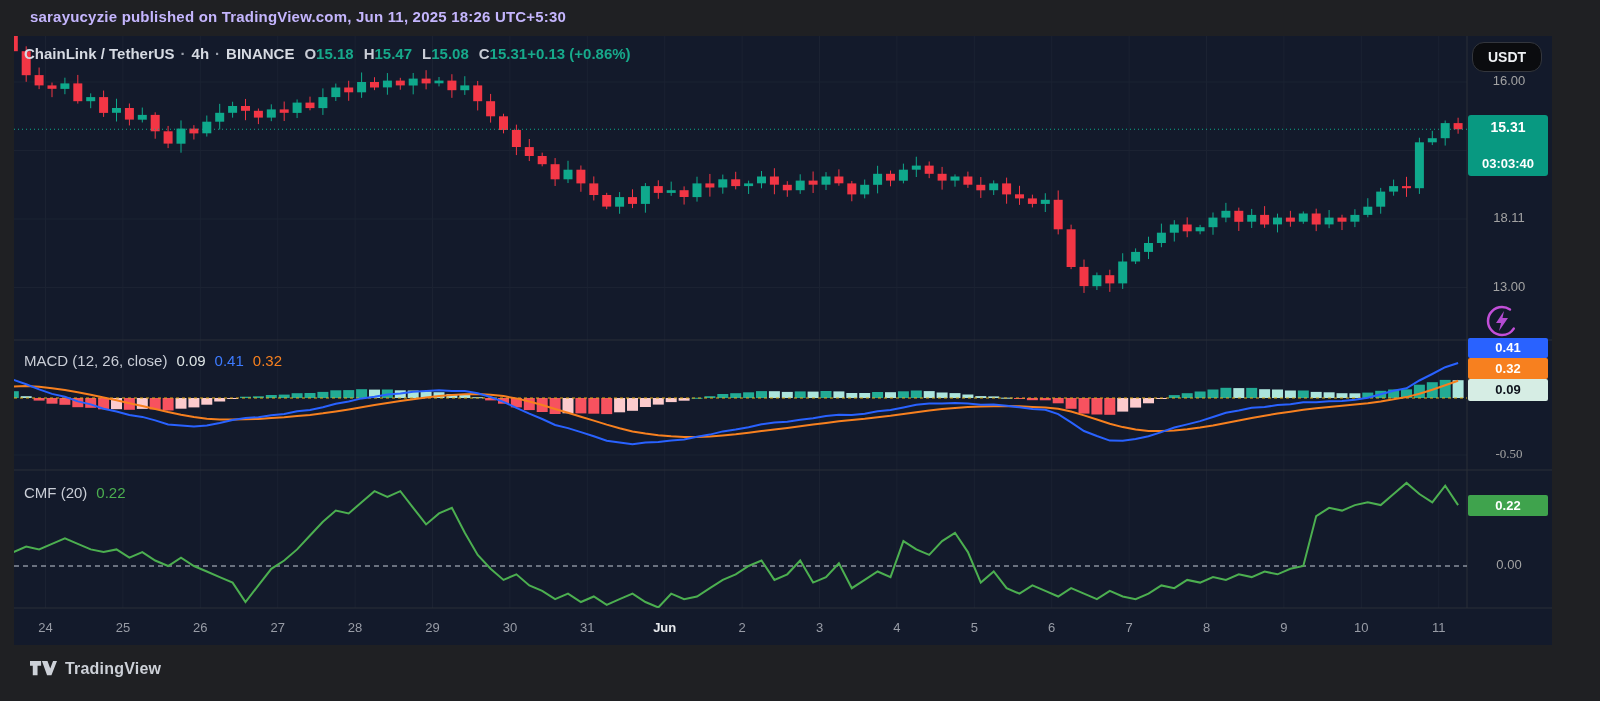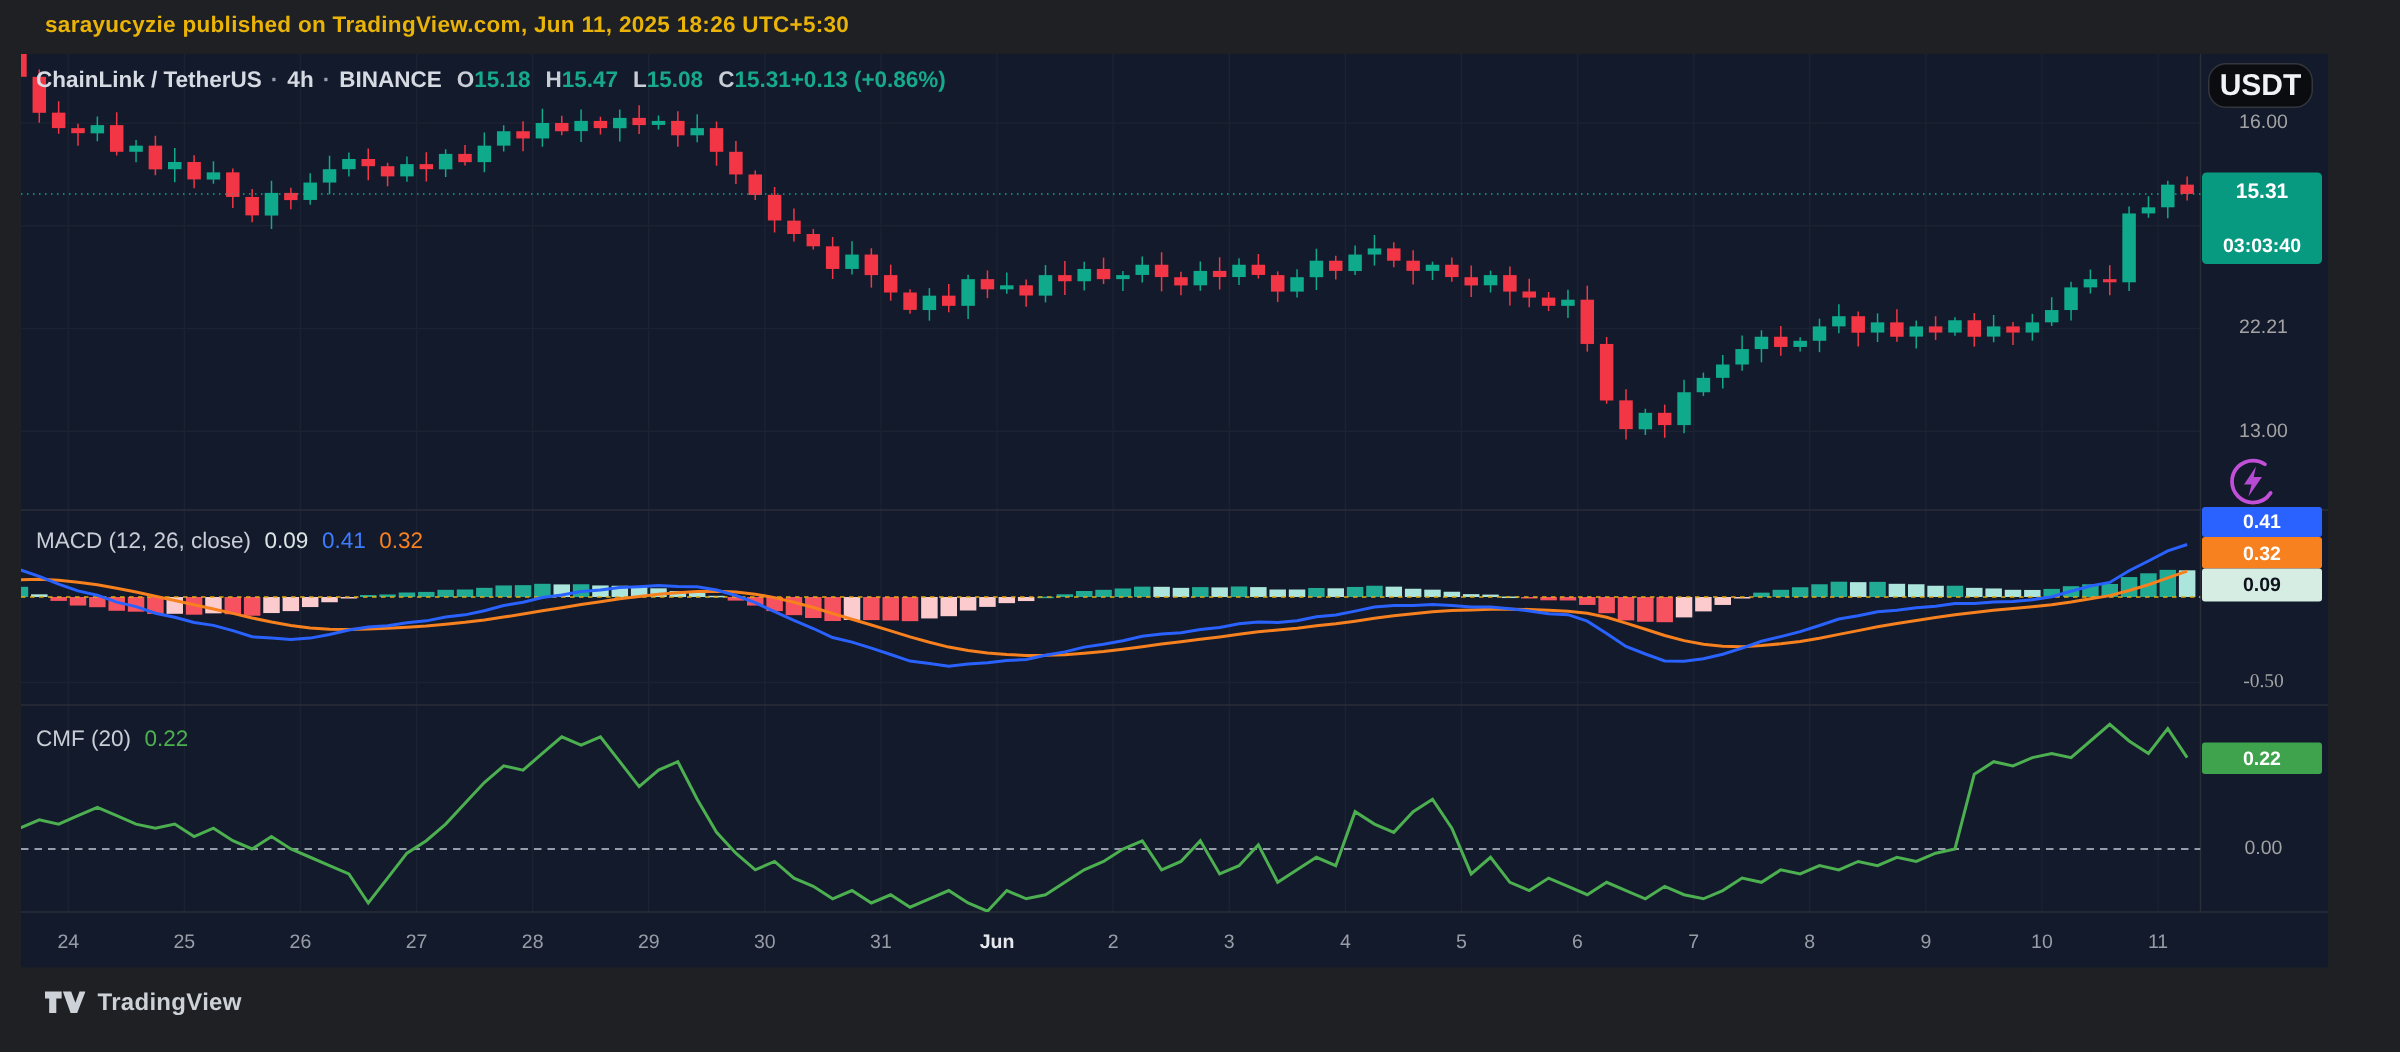--- a/index.html
+++ b/index.html
@@ -1,19 +1,19 @@
 <!DOCTYPE html>
 <html><head>
 <meta charset="utf-8">
 <style>
   * { margin:0; padding:0; box-sizing:border-box; }
   html,body { width:1600px; height:701px; overflow:hidden; background:#1f2023;
               font-family:"Liberation Sans", sans-serif; }
   .top-bar { position:absolute; left:0; top:0; width:1600px; height:36px; background:#1f2023; }
-  .top-bar .attr { position:absolute; left:30px; top:8px; font-size:15px; font-weight:700; color:#eab308; letter-spacing:.2px; }
+  .top-bar .attr { position:absolute; left:30px; top:8px; font-size:15px; font-weight:700; color:#c4b5fd; letter-spacing:.2px; }
   .chart-panel { position:absolute; left:14px; top:36px; width:1538px; height:609px; background:#131a2b; overflow:hidden; }
   .chart-canvas { position:absolute; left:0; top:0; width:1538px; height:609px; }
   svg text { font-family:"Liberation Sans", sans-serif; }
 
   .sym-row { position:absolute; left:10px; top:9px; font-size:15px; font-weight:600; color:#d6dae2; white-space:nowrap; z-index:5; }
   .sym-row .dim { color:#d6dae2; }
   .sym-row .sep { color:#9aa0ab; padding:0 6px; }
   .sym-row .ohlc-l { color:#c9cdd6; margin-left:10px; }
   .sym-row .grn { color:#17a98b; }
   .sym-row .chg { margin-left:0; color:#17a98b; }
@@ -21,21 +21,21 @@
   .ind-row { position:absolute; font-size:15px; font-weight:400; color:#c9cdd6; white-space:nowrap; z-index:5; }
   .macd-row { left:10px; top:316px; }
   .cmf-row  { left:10px; top:448px; }
   .ind-row .val { margin-left:9px; }
   .v-hist { color:#dde4e4; }
   .v-macd { color:#3d7bff; }
   .v-sig  { color:#f7801f; }
   .v-cmf  { color:#4caf50; }
 
   .usdt-btn { position:absolute; left:1458px; top:6px; width:70px; height:30px; background:#0b0c0f;
-              border:1px solid #33363d; border-radius:12px; color:#f0f2f5; font-size:20px; font-weight:700;
+              border:1px solid #33363d; border-radius:12px; color:#f0f2f5; font-size:14px; font-weight:700;
               text-align:center; line-height:28px; z-index:6; cursor:pointer; }
 
   .tick { position:absolute; left:1456px; width:78px; text-align:center; font-size:13px; color:#a3a3a3; z-index:4; }
   .t16 { top:37px; } .t14 { top:174px; } .t13 { top:243px; } .tm50 { top:410px;font-family:Liberation Serif, serif; } .tc0 { top:521px; }
 
   .badge { position:absolute; left:1454px; width:80px; text-align:center; color:#ffffff;
            font-size:13px; font-weight:700; border-radius:3px; z-index:5; }
   .price-badge { top:79px; padding:3px 0 4px; }
   .price-badge .l1 { font-size:14px; line-height:18px; }
   .price-badge .l2 { font-size:13px; line-height:16px; font-weight:700;margin-top:20px; }
@@ -478,21 +478,21 @@
     <span>MACD (12, 26, close)</span><span class="val v-hist">0.09</span><span class="val v-macd">0.41</span><span class="val v-sig">0.32</span>
   </div>
 
   <div class="ind-row cmf-row">
     <span>CMF (20)</span><span class="val v-cmf">0.22</span>
   </div>
 
   <div class="usdt-btn">USDT</div>
 
   <div class="tick t16">16.00</div>
-  <div class="tick t14">22.21</div>
+  <div class="tick t14">18.11</div>
   <div class="tick t13">13.00</div>
   <div class="tick tm50">-0.50</div>
   <div class="tick tc0">0.00</div>
 
   <div class="badge price-badge" id="price-badge" style="background: rgb(8, 153, 129);">
     <div class="l1">15.31</div>
     <div class="l2">03:03:40</div>
   </div>
   <div class="badge b-macd" id="badge-macd" style="background: rgb(41, 98, 255);">0.41</div>
   <div class="badge b-sig" id="badge-sig" style="background: rgb(247, 128, 31);">0.32</div>

